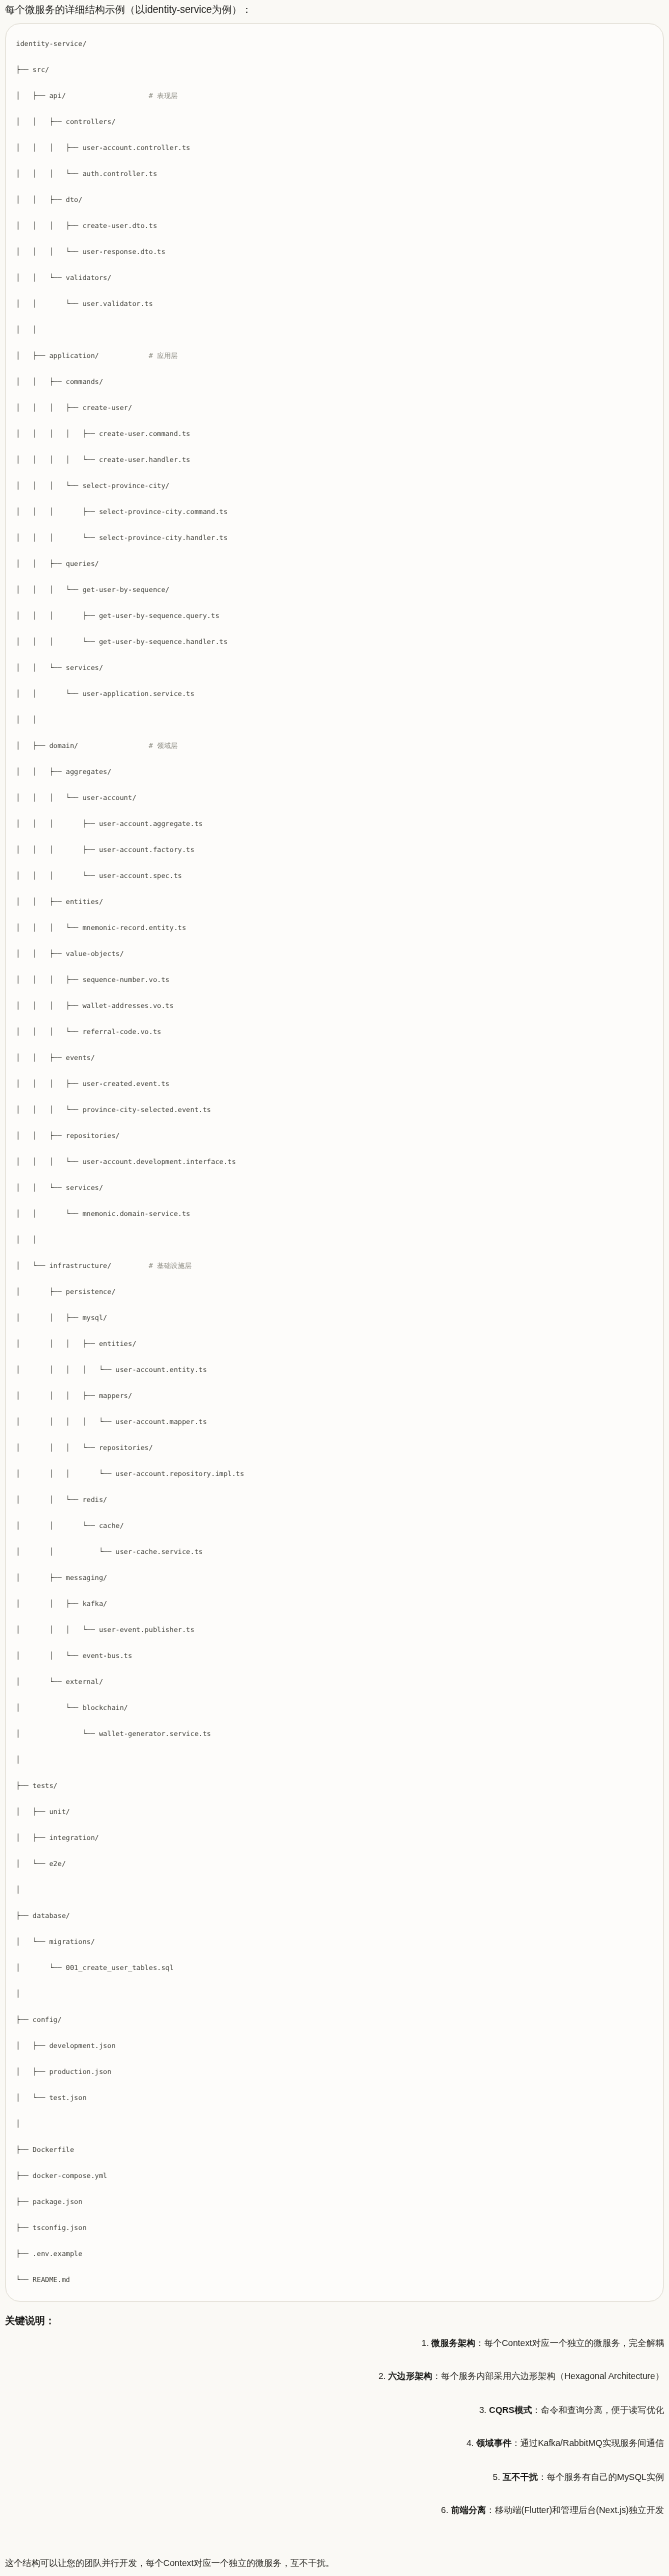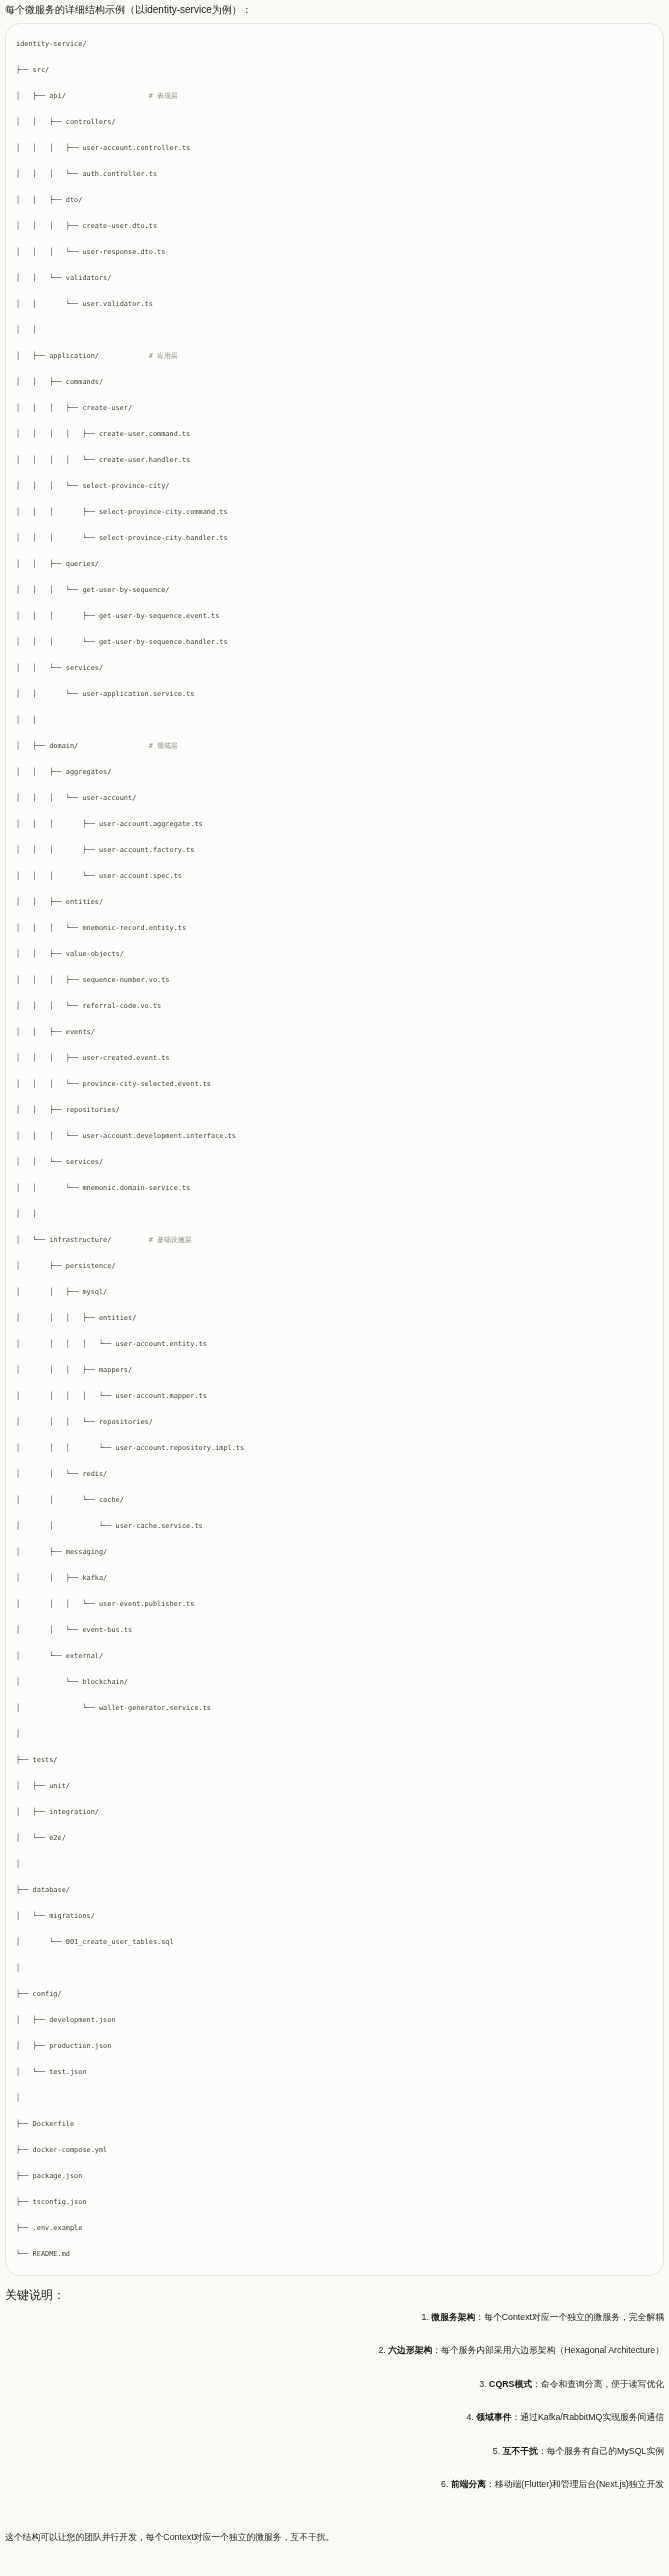--- a/index.html
+++ b/index.html
@@ -35,22 +35,22 @@
     width: 100%;
   }
   .code-line {
     height: 26px;
     line-height: 26px;
     white-space: pre;
   }
   .code-line .comment { color: var(--comment, #8b8a80); }
 
   .notes-heading {
-    font-size: 12px;
-    font-weight: normal;
+    font-size: 10px;
+    font-weight: bold;
     line-height: 12.5px;
     margin: 13.8px 0 0 0;
     color: var(--heading-text, #161614);
   }
   .notes-list {
     list-style: none;
     margin: 8.8px 0 0 0;
     padding: 0 0 0 12.5px;
     text-align: right;
   }
@@ -94,35 +94,36 @@
         <div class="code-line"><span>│   ├── application/            </span><span class="comment"># 应用层</span></div>
         <div class="code-line">│   │   ├── commands/</div>
         <div class="code-line">│   │   │   ├── create-user/</div>
         <div class="code-line">│   │   │   │   ├── create-user.command.ts</div>
         <div class="code-line">│   │   │   │   └── create-user.handler.ts</div>
         <div class="code-line">│   │   │   └── select-province-city/</div>
         <div class="code-line">│   │   │       ├── select-province-city.command.ts</div>
         <div class="code-line">│   │   │       └── select-province-city.handler.ts</div>
         <div class="code-line">│   │   ├── queries/</div>
         <div class="code-line">│   │   │   └── get-user-by-sequence/</div>
-        <div class="code-line">│   │   │       ├── get-user-by-sequence.event.ts</div>
+        <div class="code-line">│   │   │       ├── get-user-by-sequence.query.ts</div>
         <div class="code-line">│   │   │       └── get-user-by-sequence.handler.ts</div>
         <div class="code-line">│   │   └── services/</div>
         <div class="code-line">│   │       └── user-application.service.ts</div>
         <div class="code-line">│   │</div>
         <div class="code-line"><span>│   ├── domain/                 </span><span class="comment"># 领域层</span></div>
         <div class="code-line">│   │   ├── aggregates/</div>
         <div class="code-line">│   │   │   └── user-account/</div>
         <div class="code-line">│   │   │       ├── user-account.aggregate.ts</div>
         <div class="code-line">│   │   │       ├── user-account.factory.ts</div>
         <div class="code-line">│   │   │       └── user-account.spec.ts</div>
         <div class="code-line">│   │   ├── entities/</div>
         <div class="code-line">│   │   │   └── mnemonic-record.entity.ts</div>
         <div class="code-line">│   │   ├── value-objects/</div>
         <div class="code-line">│   │   │   ├── sequence-number.vo.ts</div>
+        <div class="code-line">│   │   │   ├── wallet-addresses.vo.ts</div>
         <div class="code-line">│   │   │   └── referral-code.vo.ts</div>
         <div class="code-line">│   │   ├── events/</div>
         <div class="code-line">│   │   │   ├── user-created.event.ts</div>
         <div class="code-line">│   │   │   └── province-city-selected.event.ts</div>
         <div class="code-line">│   │   ├── repositories/</div>
         <div class="code-line">│   │   │   └── user-account.development.interface.ts</div>
         <div class="code-line">│   │   └── services/</div>
         <div class="code-line">│   │       └── mnemonic.domain-service.ts</div>
         <div class="code-line">│   │</div>
         <div class="code-line"><span>│   └── infrastructure/         </span><span class="comment"># 基础设施层</span></div>

